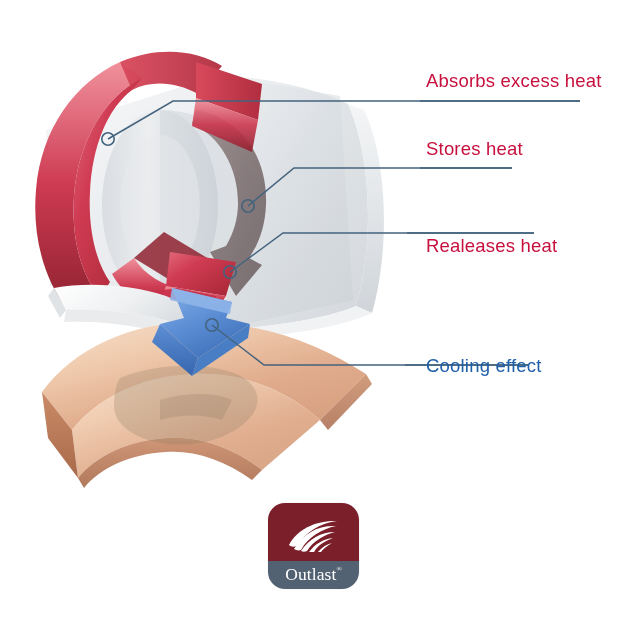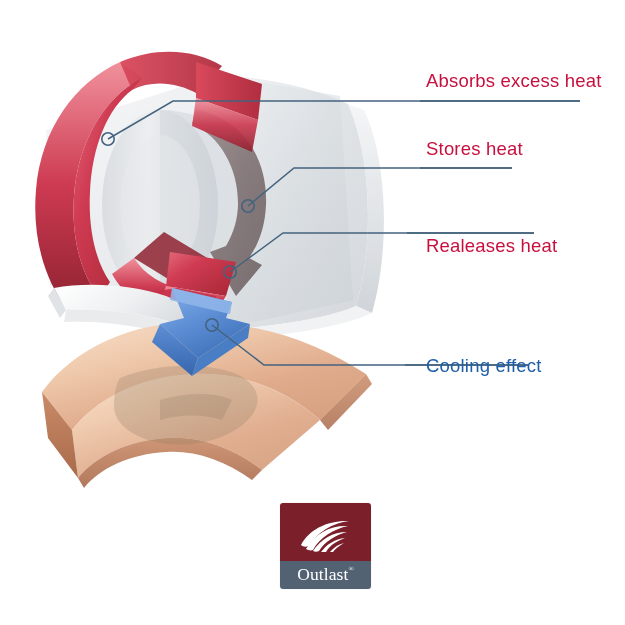--- a/index.html
+++ b/index.html
@@ -35,25 +35,25 @@
     letter-spacing: .2px;
     line-height: 1;
   }
   .lab-absorb { left: 426px; top: 72px; }
   .lab-store  { left: 426px; top: 140px; }
   .lab-release{ left: 426px; top: 205px; margin-top: 32px; }
   .lab-cool   { left: 426px; top: 357px; }
 
   .logo-wrap {
     position: absolute;
-    left: 280px;
+    left: 268px;
     top: 503px;
     width: 91px;
     height: 86px;
-    border-radius: 3px;
+    border-radius: 17px;
     overflow: hidden;
     box-shadow: 0 0 0 0.5px rgba(0,0,0,.06);
   }
   .logo-top {
     position: absolute;
     left: 0; top: 0; right: 0;
     height: 58px;
   }
   .logo-bottom {
     position: absolute;

